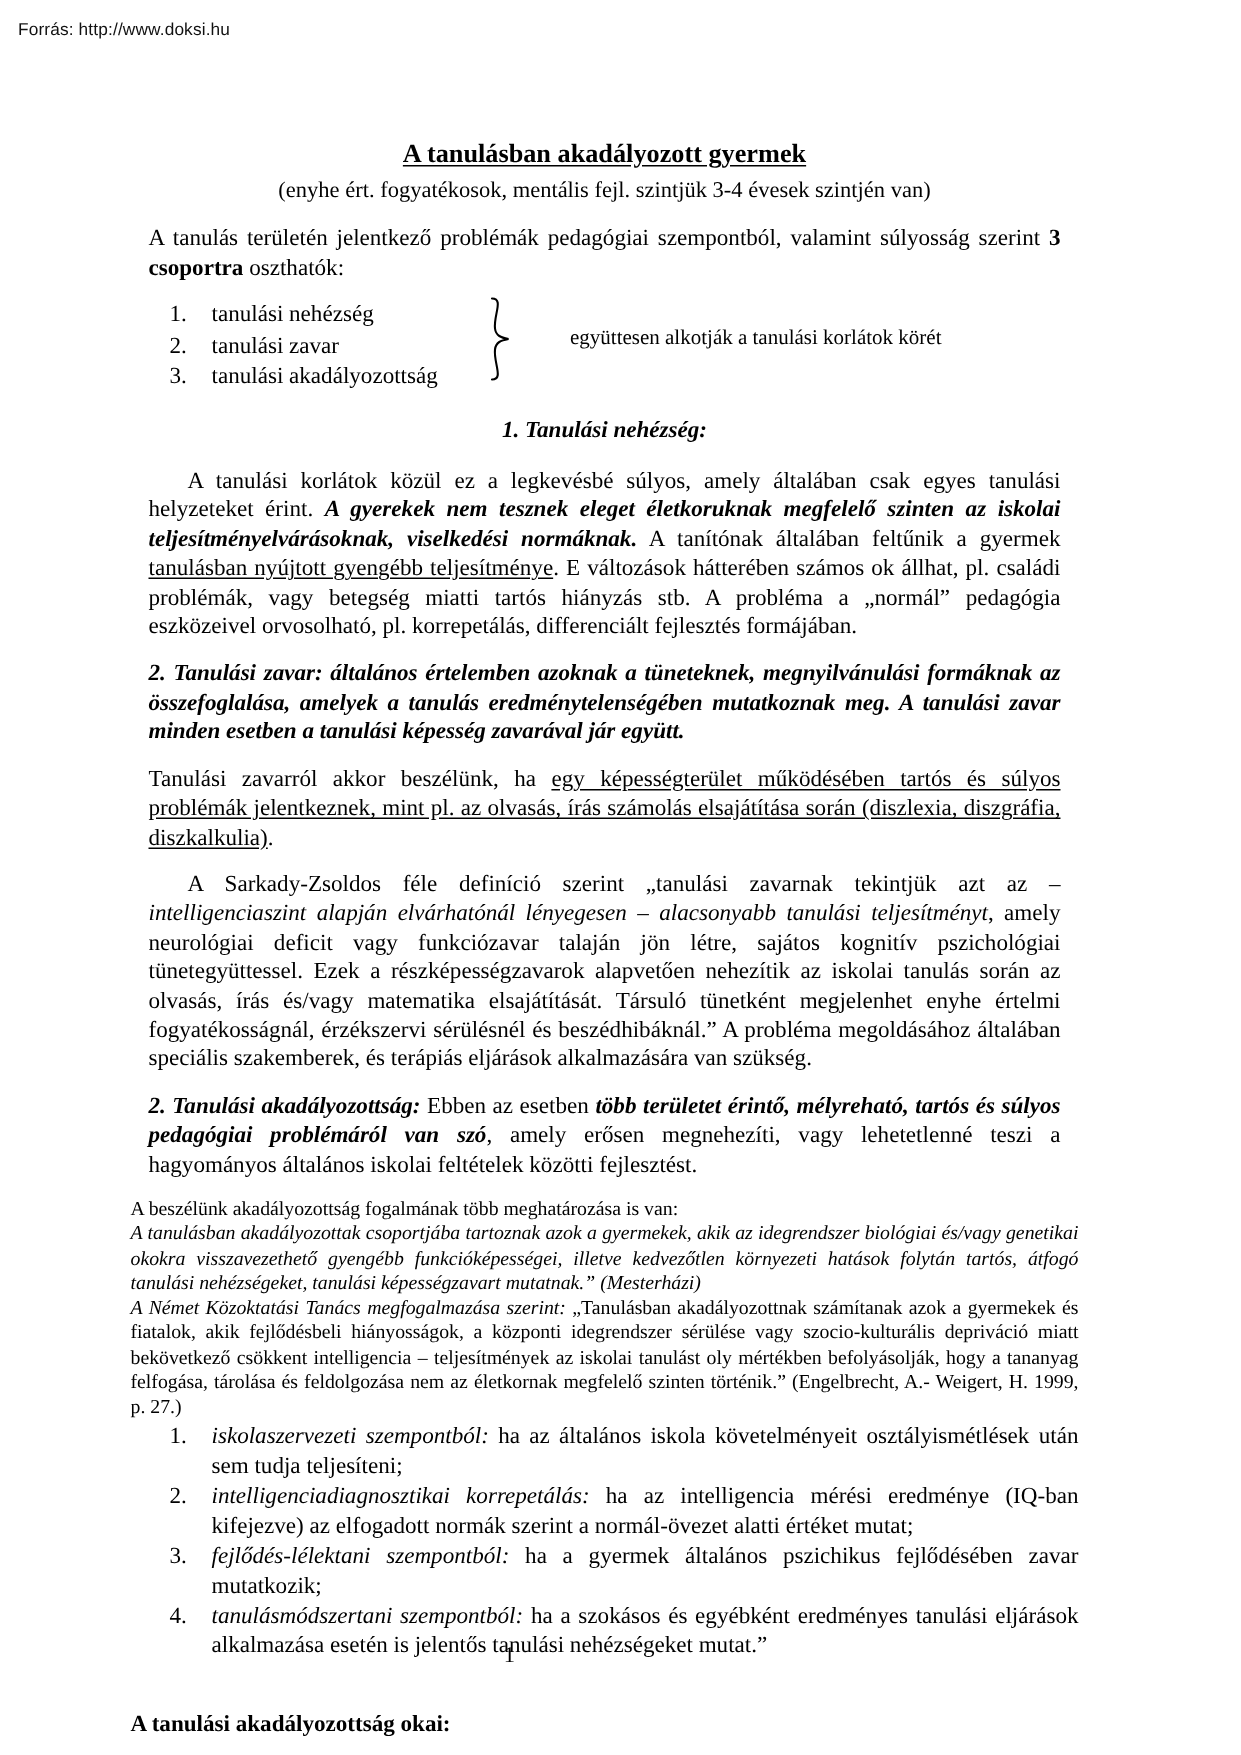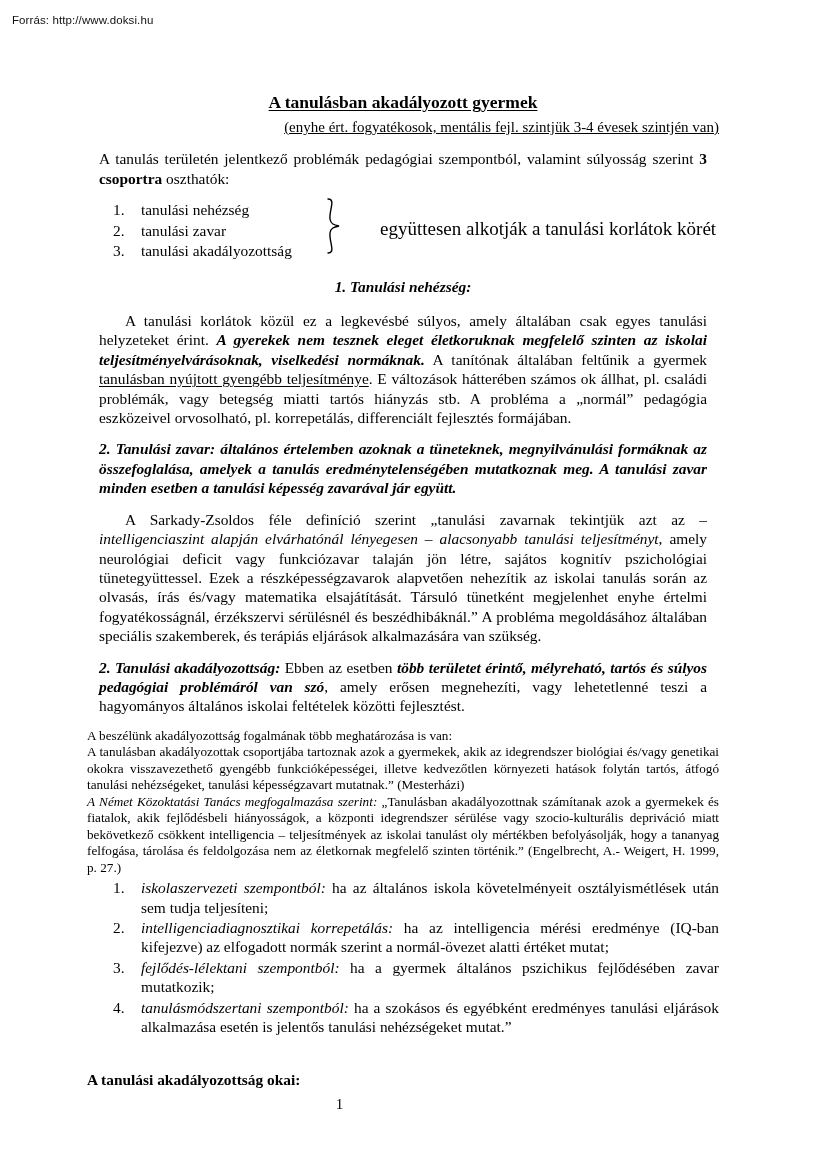--- a/index.html
+++ b/index.html
@@ -41,45 +41,44 @@
   .doc-title {
     text-align: center;
     font-size: 17.5px;
     font-weight: bold;
     text-decoration: underline;
     text-underline-offset: 2px;
     line-height: 1.25;
     margin: 0;
   }
   .doc-subtitle {
-    text-align: right;
+    text-align: center;
     font-size: 15px;
     line-height: 1.3;
     margin: 4px 0 0 0;
-    text-decoration: underline;
   }
   p.body {
     font-size: 15.4px;
     line-height: 1.26;
     text-align: justify;
     margin: 12px;
   }
   p.small {
     font-size: 13.2px;
     line-height: 1.25;
     text-align: justify;
     margin: 0;
   }
   .indent {
     text-indent: 26px;
   }
   .gap-intro { margin-top: 18px; }
   .gap-sec   { margin-top: 16px; }
   .gap-par   { margin-top: 11px; }
-  .gap-small { margin-top: 9px; }
+  .gap-small { margin-top: 9px; font-style: italic; }
   .gap-big   { margin-top: 24px; }
 
   b, .b { font-weight: bold; }
   i, .i { font-style: italic; }
   .bi { font-weight: bold; font-style: italic; }
   .u  { text-decoration: underline; text-underline-offset: 2px; }
 
   .sec-head {
     font-weight: bold;
     font-style: italic;
@@ -116,21 +115,21 @@
     left: 238px;
     top: -2px;
     width: 22px;
     height: 56px;
     pointer-events: none;
   }
   .group-block .brace-note {
     position: absolute;
     left: 293px;
     top: 18px;
-    font-size: 19px;
+    font-size: 14px;
     white-space: nowrap;
   }
 
   ol.alpha-list {
     margin: 0;
     padding: 0;
     list-style: none;
     font-size: 15.4px;
     line-height: 1.26;
     margin-top: 2px;
@@ -188,20 +187,21 @@
           <path d="M3 1 C 11 1, 4 12, 5 21 C 5.6 26, 9 27, 14 28 C 9 29, 5.6 30, 5 35 C 4 44, 11 55, 3 55" fill="none" stroke="#000000" stroke-width="1.4" stroke-linecap="round"></path>
         </svg>
       </span>
       <span class="brace-note">együttesen alkotják a tanulási korlátok körét</span>
     </div>
 
     <p class="sec-head gap-sec">1. Tanulási nehézség:</p>
     <p class="body indent"><span>A tanulási korlátok közül ez a legkevésbé súlyos, amely általában csak egyes tanulási helyzeteket érint. </span><span class="bi">A gyerekek nem tesznek eleget életkoruknak megfelelő szinten az iskolai teljesítményelvárásoknak, viselkedési normáknak.</span><span> A tanítónak általában feltűnik a gyermek </span><span class="u">tanulásban nyújtott gyengébb teljesítménye</span><span>. E változások hátterében számos ok állhat, pl. családi problémák, vagy betegség miatti tartós hiányzás stb. A probléma a „normál” pedagógia eszközeivel orvosolható, pl. korrepetálás, differenciált fejlesztés formájában.</span></p>
 
     <p class="body gap-sec bi">2. Tanulási zavar: általános értelemben azoknak a tüneteknek, megnyilvánulási formáknak az összefoglalása, amelyek a tanulás eredménytelenségében mutatkoznak meg. A tanulási zavar minden esetben a tanulási képesség zavarával jár együtt.</p>
+    <p class="body"><span>Tanulási zavarról akkor beszélünk, ha </span><span class="u">egy képességterület működésében tartós és súlyos problémák jelentkeznek, mint pl. az olvasás, írás számolás elsajátítása során (diszlexia, diszgráfia, diszkalkulia)</span><span>.</span></p>
     <p class="body indent"><span>A Sarkady-Zsoldos féle definíció szerint „tanulási zavarnak tekintjük azt az – </span><i>intelligenciaszint alapján elvárhatónál lényegesen – alacsonyabb tanulási teljesítményt</i><span>, amely neurológiai deficit vagy funkciózavar talaján jön létre, sajátos kognitív pszichológiai tünetegyüttessel. Ezek a részképességzavarok alapvetően nehezítik az iskolai tanulás során az olvasás, írás és/vagy matematika elsajátítását. Társuló tünetként megjelenhet enyhe értelmi fogyatékosságnál, érzékszervi sérülésnél és beszédhibáknál.” A probléma megoldásához általában speciális szakemberek, és terápiás eljárások alkalmazására van szükség.</span></p>
 
     <p class="body gap-sec"><span class="bi">2. Tanulási akadályozottság:</span><span> Ebben az esetben </span><span class="bi">több területet érintő, mélyreható, tartós és súlyos pedagógiai problémáról van szó</span><span>, amely erősen megnehezíti, vagy lehetetlenné teszi a hagyományos általános iskolai feltételek közötti fejlesztést.</span></p>
 
     <p class="small gap-par">A beszélünk akadályozottság fogalmának több meghatározása is van:</p>
     <p class="small gap-small">A tanulásban akadályozottak csoportjába tartoznak azok a gyermekek, akik az idegrendszer biológiai és/vagy genetikai okokra visszavezethető gyengébb funkcióképességei, illetve kedvezőtlen környezeti hatások folytán tartós, átfogó tanulási nehézségeket, tanulási képességzavart mutatnak.” (Mesterházi)</p>
     <p class="small gap-par"><i>A Német Közoktatási Tanács megfogalmazása szerint:</i><span> „Tanulásban akadályozottnak számítanak azok a gyermekek és fiatalok, akik fejlődésbeli hiányosságok, a központi idegrendszer sérülése vagy szocio-kulturális depriváció miatt bekövetkező csökkent intelligencia – teljesítmények az iskolai tanulást oly mértékben befolyásolják, hogy a tananyag felfogása, tárolása és feldolgozása nem az életkornak megfelelő szinten történik.” (Engelbrecht,  A.- Weigert, H. 1999, p. 27.)</span></p>
 
     <ol class="alpha-list">
       <li><span class="marker">1.</span><i>iskolaszervezeti szempontból:</i><span> ha az általános iskola követelményeit osztályismétlések után sem tudja teljesíteni;</span></li>

